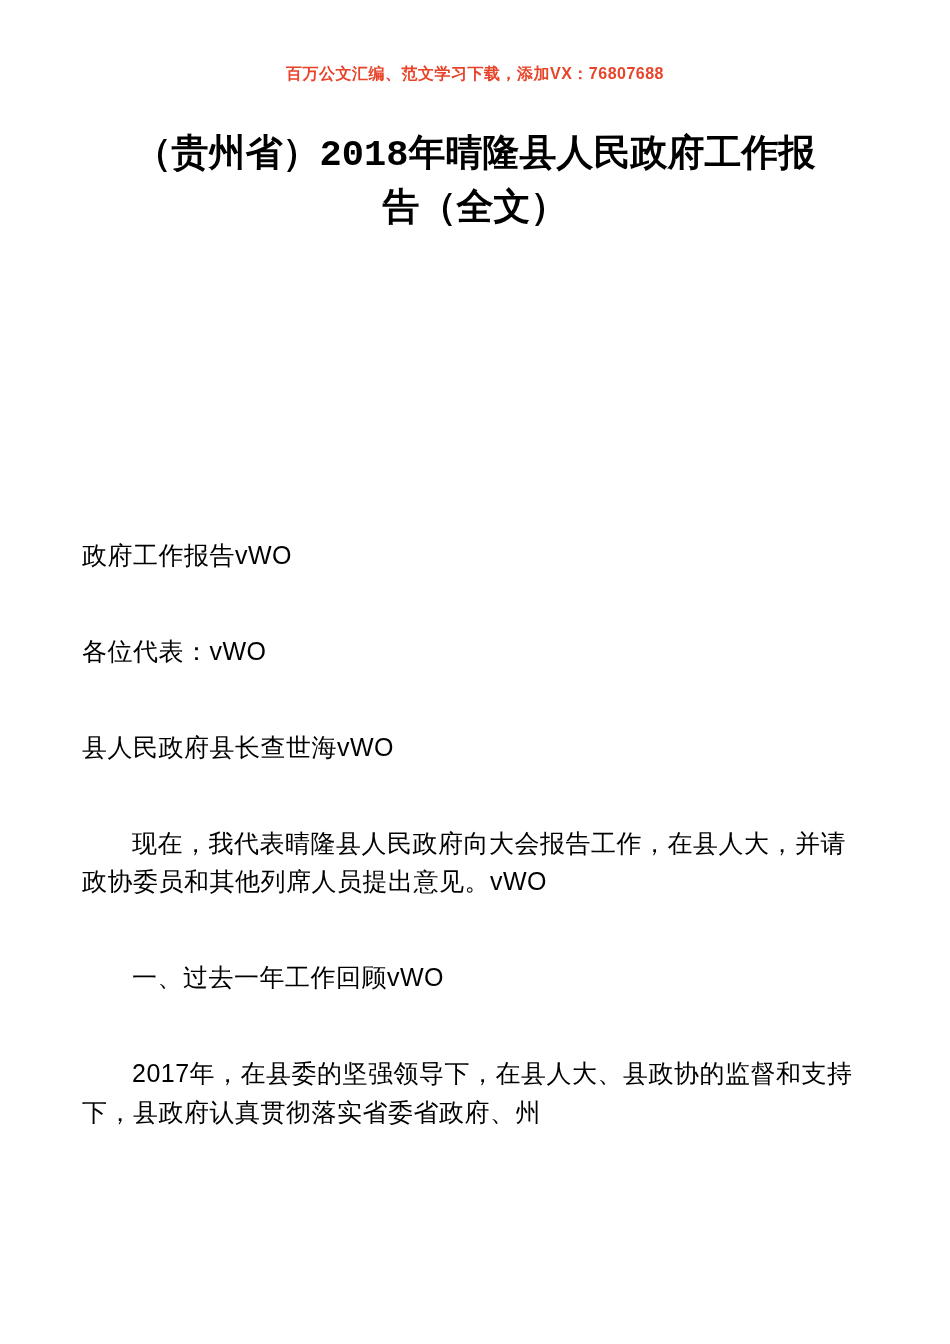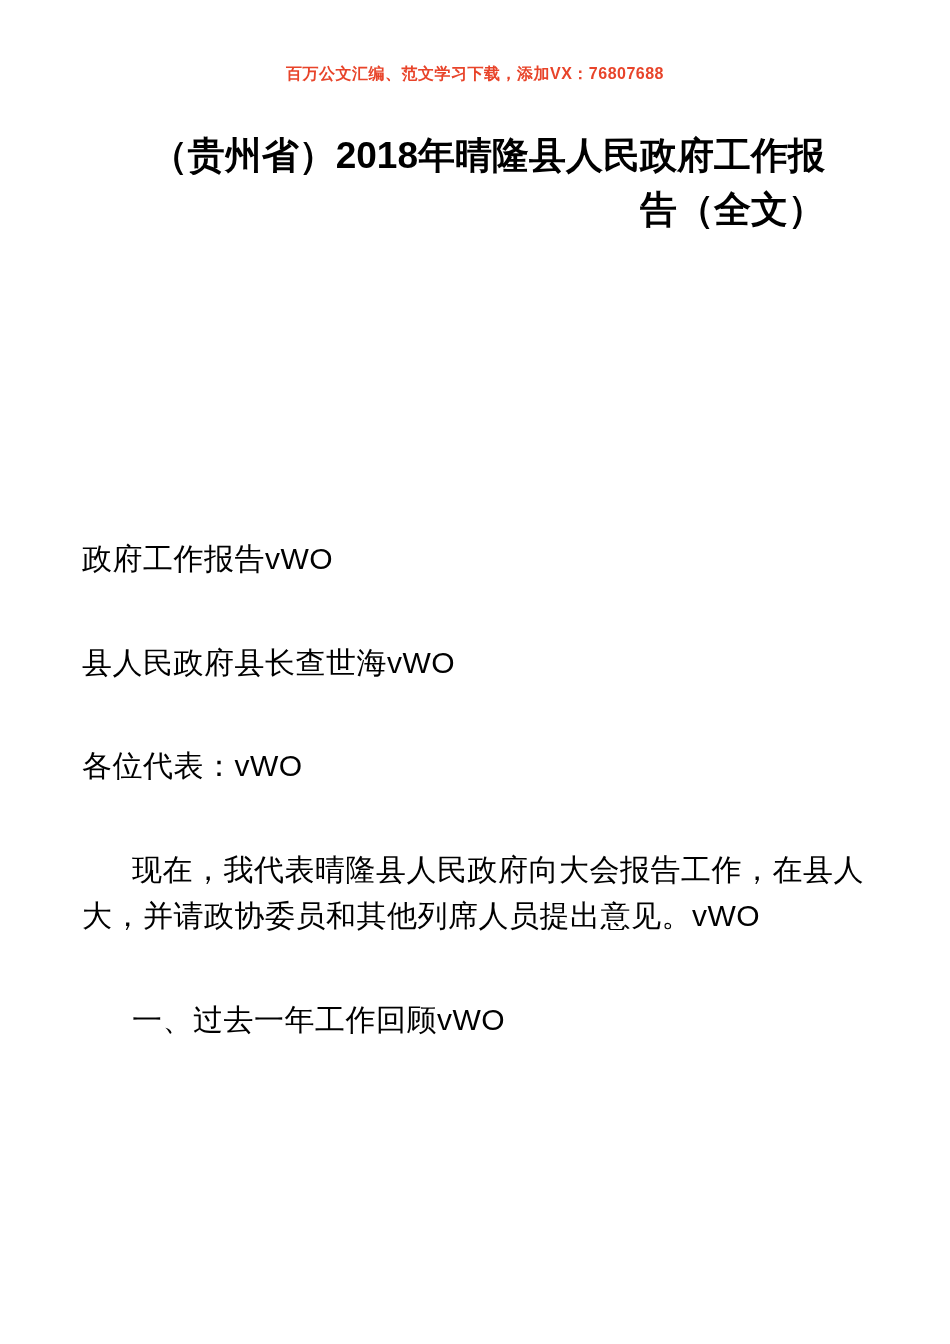--- a/index.html
+++ b/index.html
@@ -27,33 +27,33 @@
     color: #e8442a;
     font-size: 16px;
     font-weight: 700;
     letter-spacing: 0.5px;
     padding-top: 64px;
     font-family: "Liberation Sans", sans-serif;
   }
   .doc-title {
     margin: 44px auto 16px auto;
     width: 700px;
-    text-align: right;
-    font-family: Liberation Sans, sans-serif;
+    text-align: center;
+    font-family: Liberation Mono, monospace;
     font-weight: 700;
     font-size: 37px;
     line-height: 1.45;
     color: #000;
   }
   .body-block {
     margin-top: 300px;
     padding: 0 22px 0 22px;
   }
   .para {
-    font-size: 30px;
+    font-size: 25px;
     line-height: 1.55;
     margin: 0 0 57px 0;
     font-family: "Liberation Sans", sans-serif;
     color: #000;
     letter-spacing: 0.5px;
   }
   .para.indent {
     text-indent: 50px;
   }
   .para:last-child {
@@ -64,19 +64,20 @@
 <body>
 
 <div class="page">
 
   <div class="watermark">百万公文汇编、范文学习下载，添加VX：76807688</div>
 
   <div class="doc-title">（贵州省）2018年晴隆县人民政府工作报告（全文）</div>
 
   <div class="body-block">
     <p class="para">政府工作报告vWO</p>
+    <p class="para">各位代表：vWO</p>
     <p class="para">县人民政府县长查世海vWO</p>
-    <p class="para">各位代表：vWO</p>
     <p class="para indent">现在，我代表晴隆县人民政府向大会报告工作，在县人大，并请政协委员和其他列席人员提出意见。vWO</p>
     <p class="para indent">一、过去一年工作回顾vWO</p>
+    <p class="para indent">2017年，在县委的坚强领导下，在县人大、县政协的监督和支持下，县政府认真贯彻落实省委省政府、州</p>
   </div>
 
 </div>
 
 </body></html>

